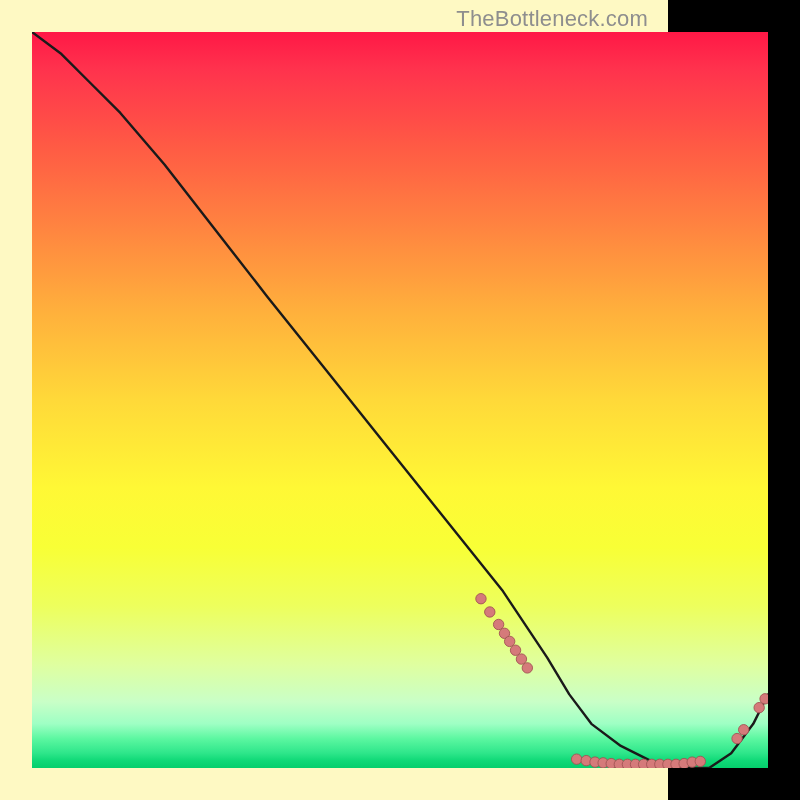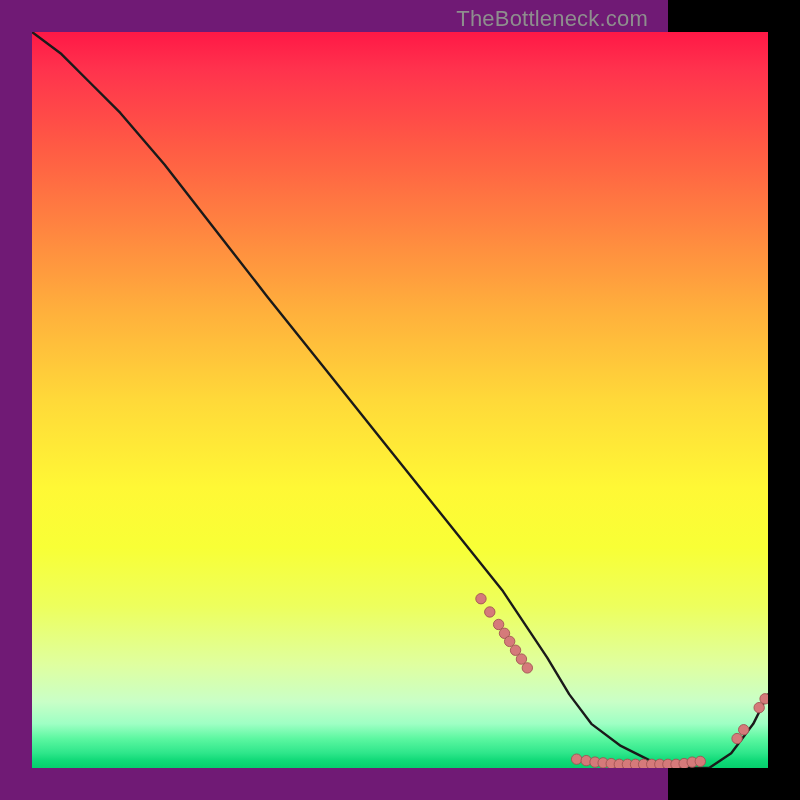--- a/index.html
+++ b/index.html
@@ -8,21 +8,21 @@
     width: 800px;
     height: 800px;
     background: #000;
     overflow: hidden;
     font-family: Arial, sans-serif;
   }
   .stage {
     position: relative;
     width: 668px;
     height: 800px;
-    background: #701a75;
+    background: #fef9c3;
   }
   .plot {
     position: absolute;
     left: 32px;
     top: 32px;
     width: 736px;
     height: 736px;
     overflow: hidden;
   }
   

